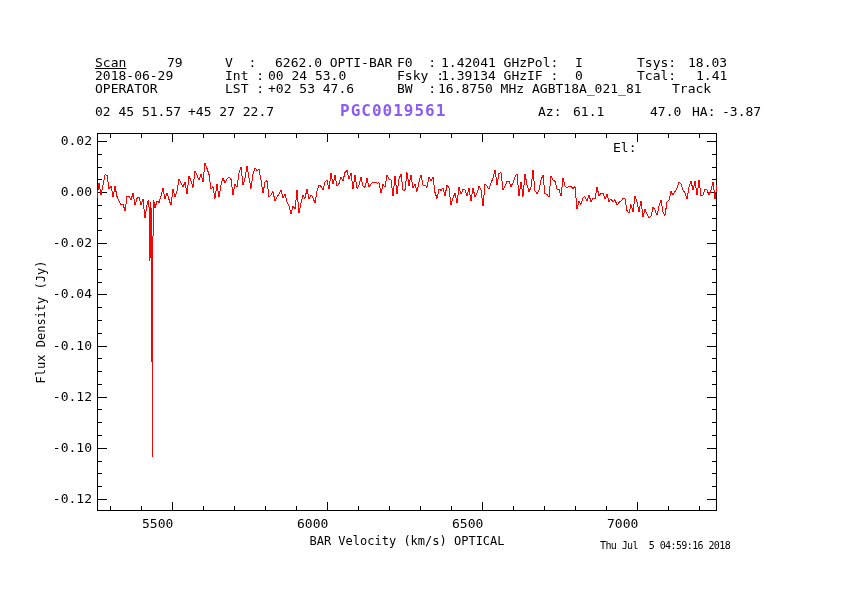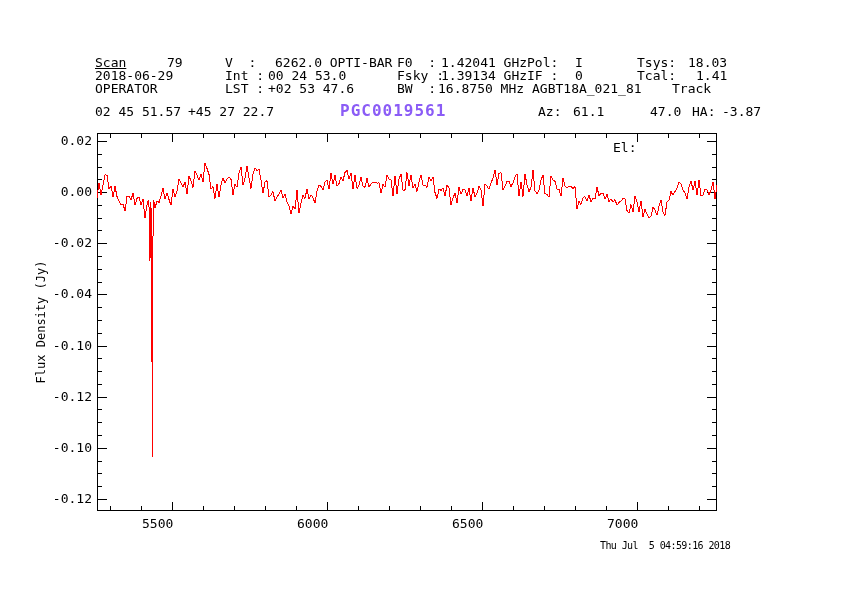--- a/index.html
+++ b/index.html
@@ -173,16 +173,17 @@
       <div class="ticklabel ytick" style="left: 48px; top: 134.928px;">0.02</div>
       <div class="ticklabel ytick" style="left: 48px; top: 186.078px;">0.00</div>
       <div class="ticklabel ytick" style="left: 48px; top: 237.229px;">-0.02</div>
       <div class="ticklabel ytick" style="left: 48px; top: 288.379px;">-0.04</div>
       <div class="ticklabel ytick" style="left: 48px; top: 339.529px;">-0.10</div>
       <div class="ticklabel ytick" style="left: 48px; top: 390.679px;">-0.12</div>
       <div class="ticklabel ytick" style="left: 48px; top: 441.829px;">-0.10</div>
       <div class="ticklabel ytick" style="left: 48px; top: 492.98px;">-0.12</div>
     </div>
 
+  <div class="axis-title" id="xlabel">BAR Velocity (km/s) OPTICAL</div>
 
   <div id="timestamp">Thu Jul  5 04:59:16 2018</div>
 
 </div>
 
 </body></html>

